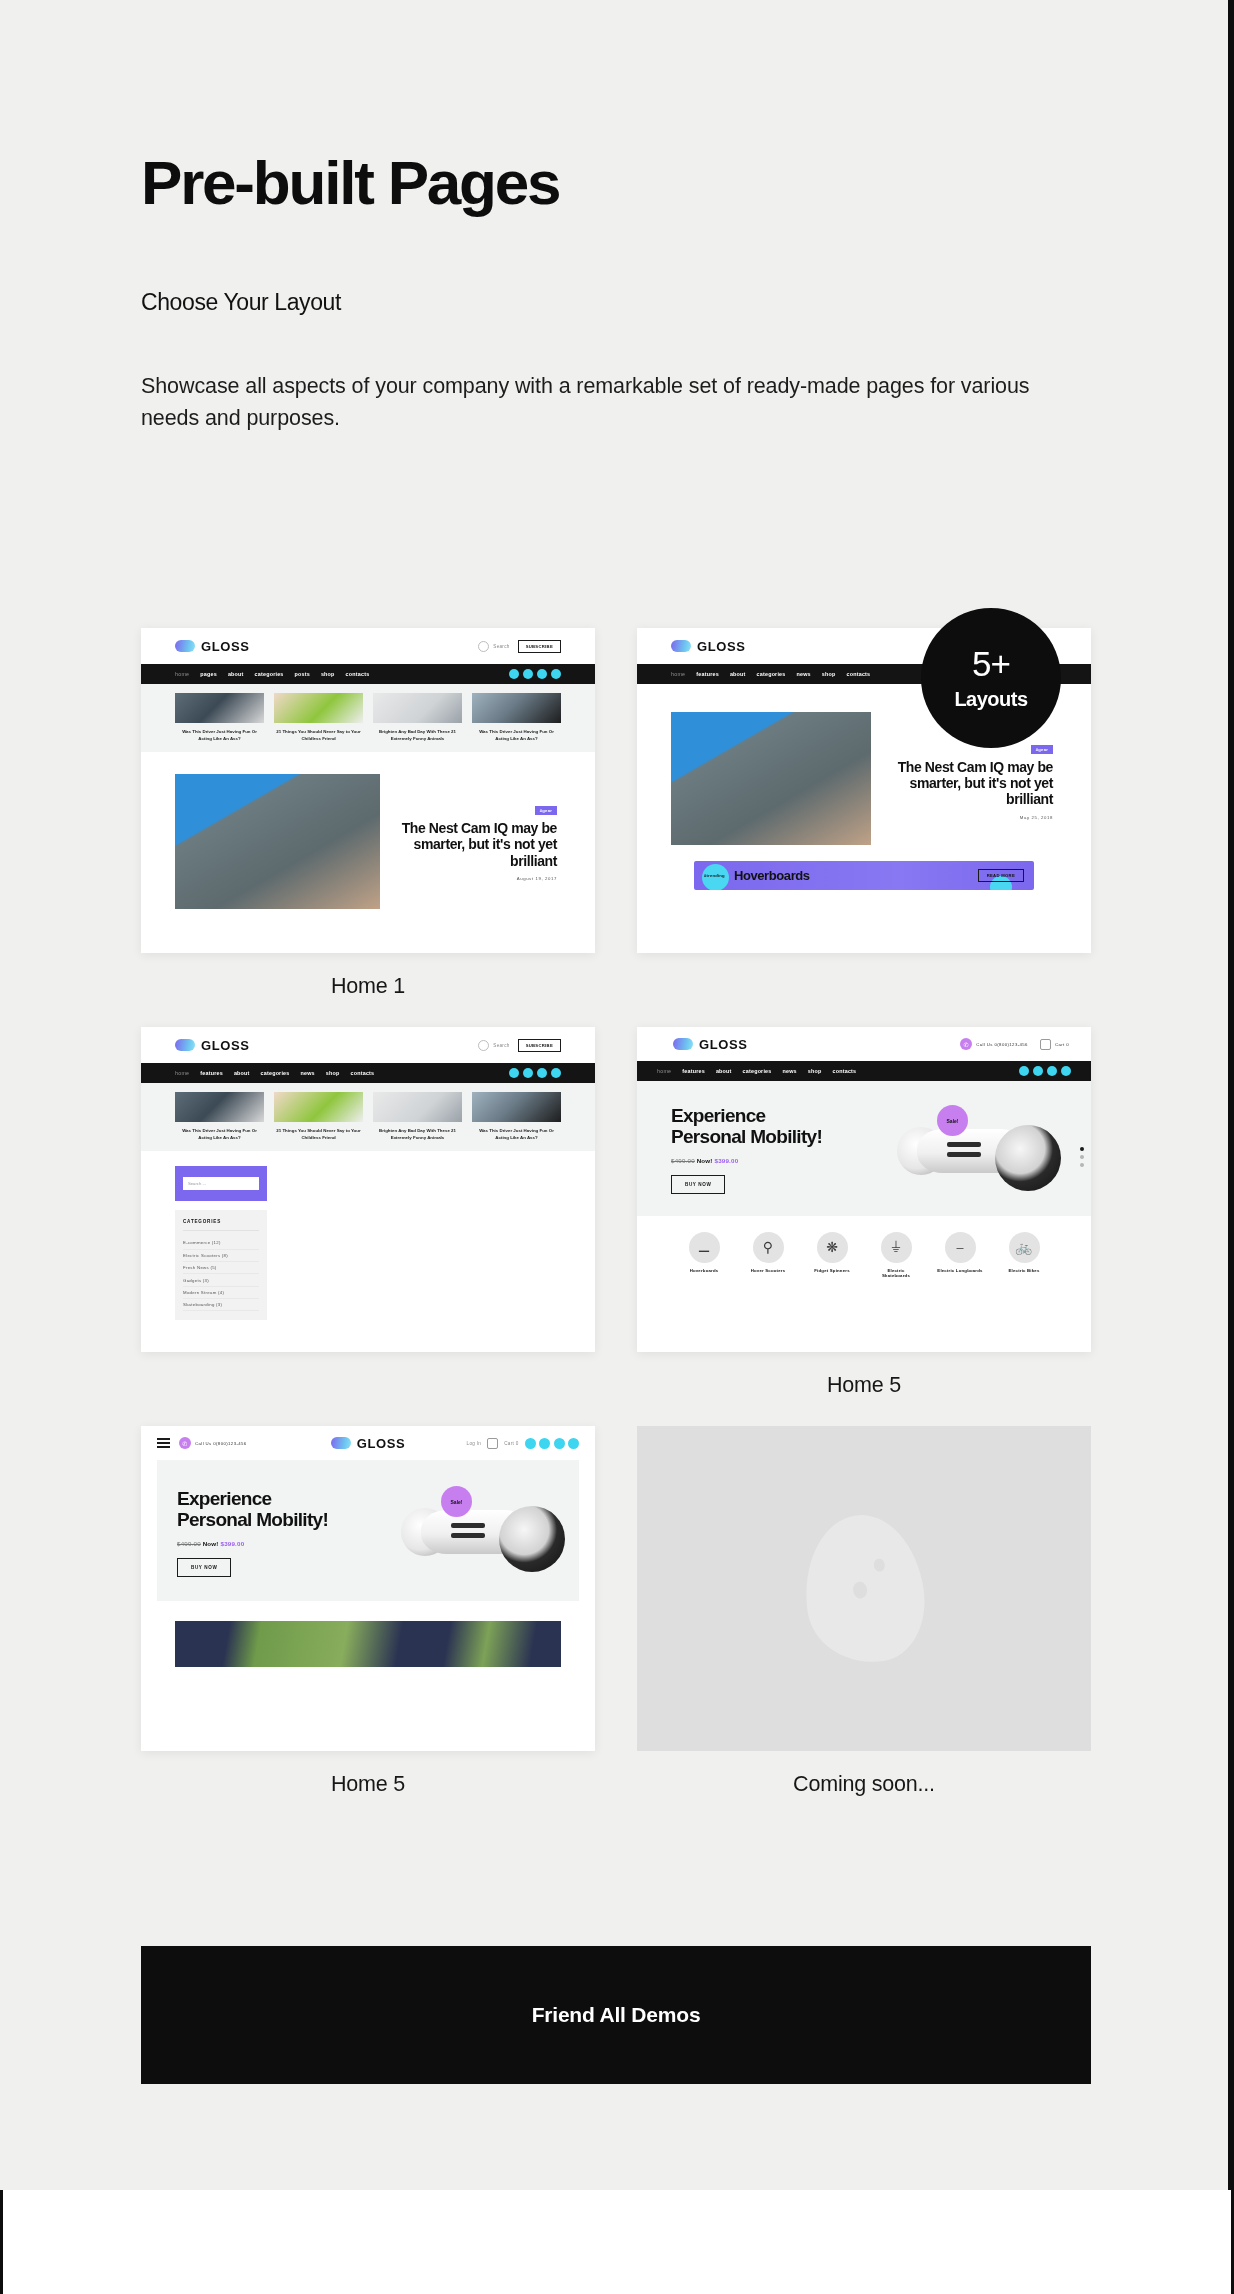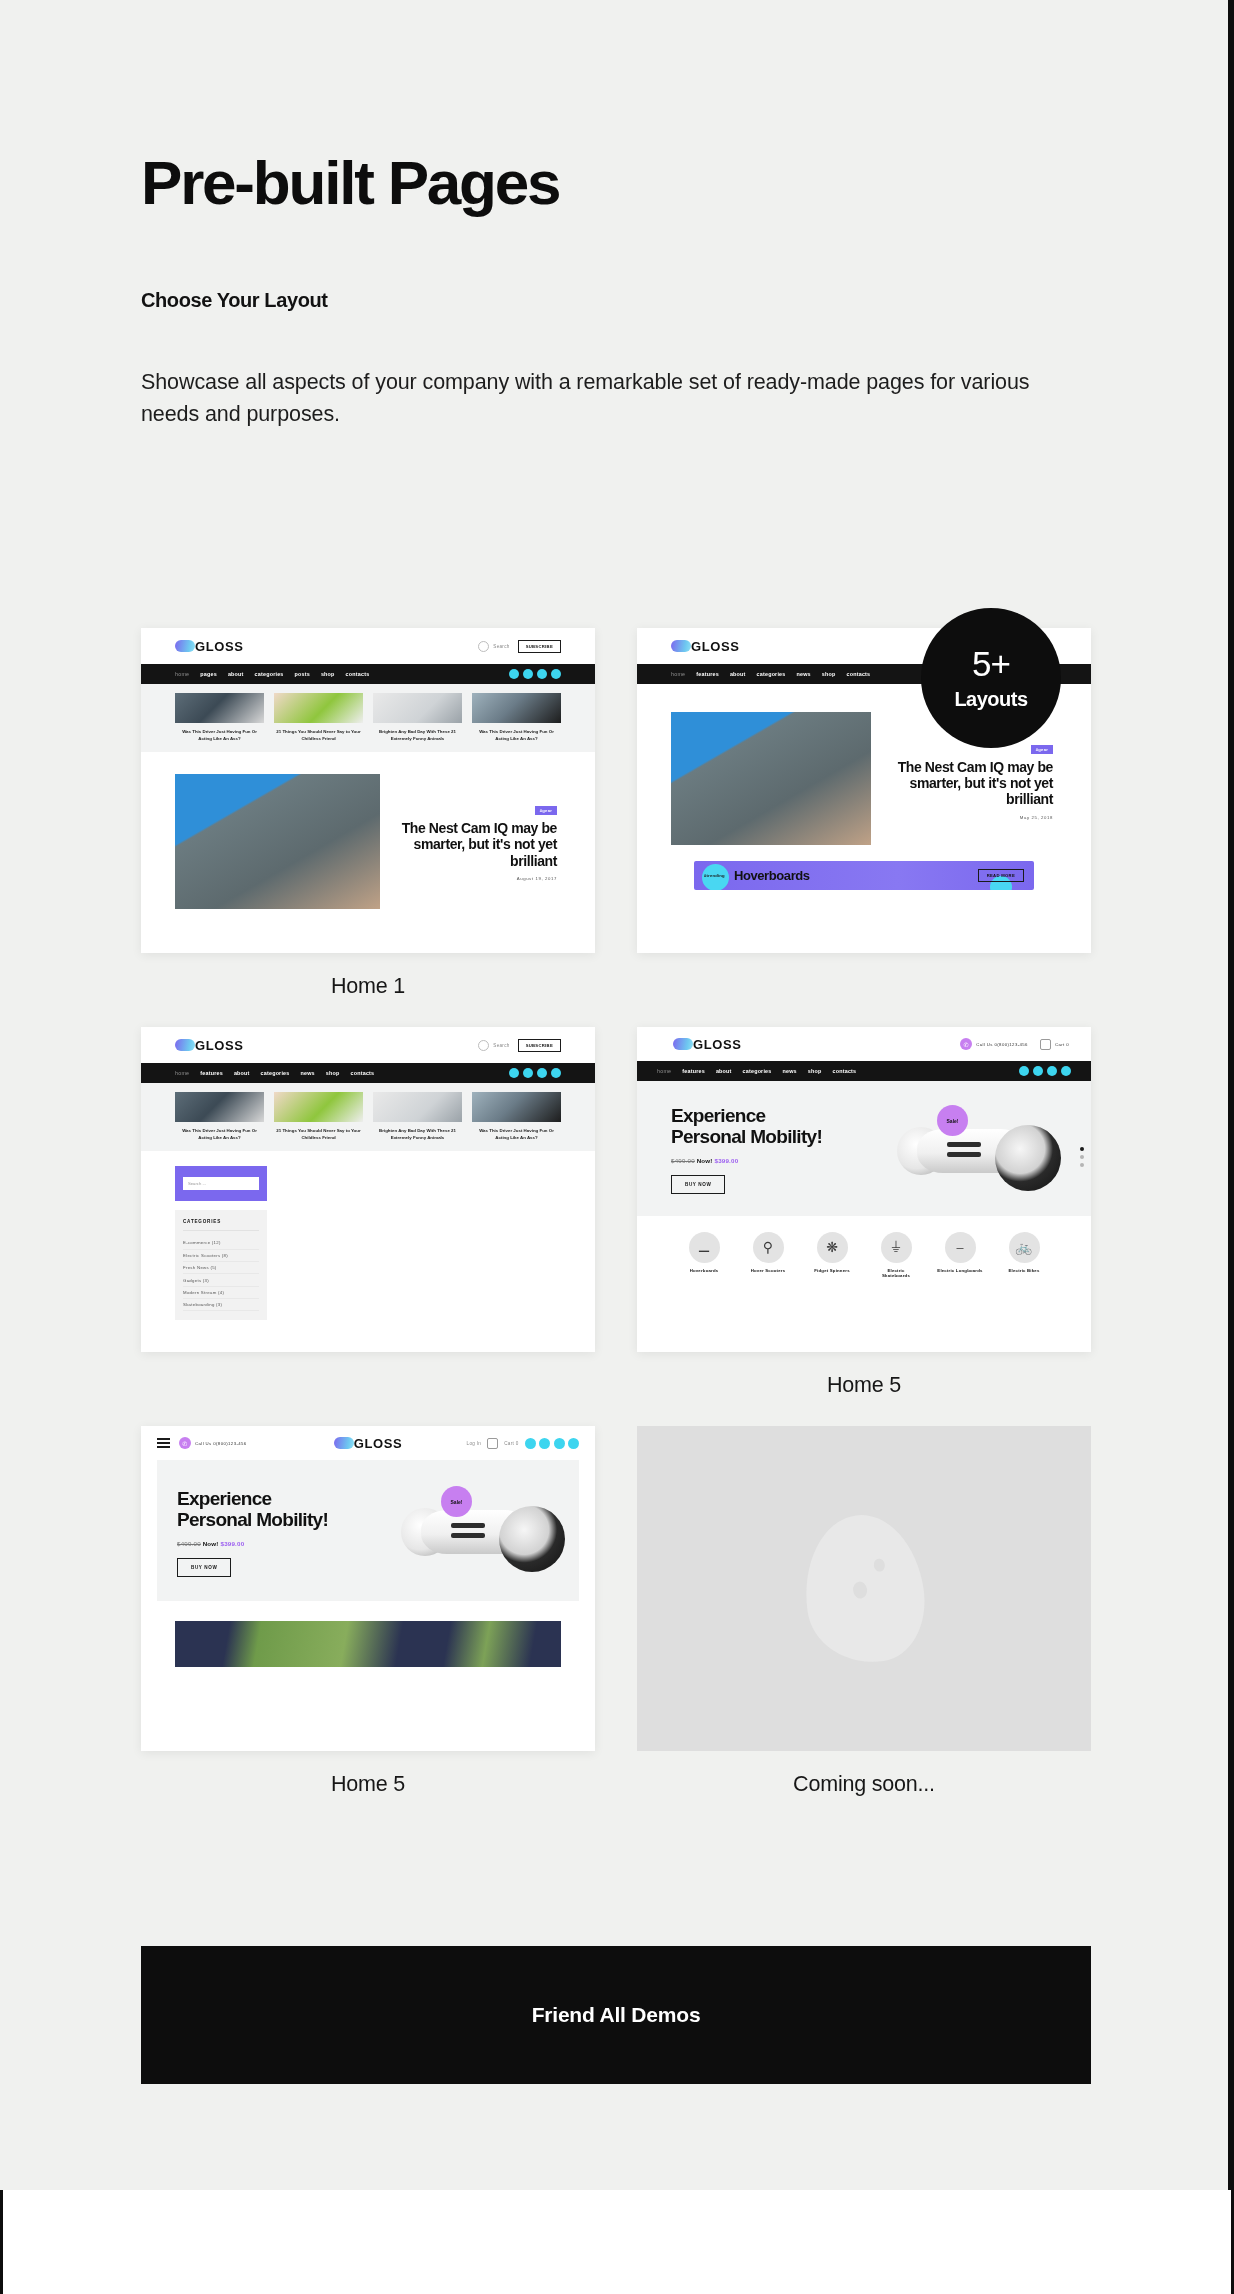--- a/index.html
+++ b/index.html
@@ -44,22 +44,22 @@
   .head-wrap { position: absolute; left: 141px; top: 150px; width: 950px; }
   .page-title {
     font-size: 62px;
     font-weight: 700;
     letter-spacing: -2.2px;
     color: #0d0d0d;
     line-height: 1.06;
   }
   .subtitle {
     margin-top: 73px;
-    font-size: 20px;
-    font-weight: 700;
+    font-size: 23px;
+    font-weight: 400;
     letter-spacing: -0.4px;
     color: #121212;
   }
   .lede {
     margin-top: 54px;
     width: 945px;
     font-size: 21.5px;
     line-height: 1.52;
     color: #1d1d1d;
     letter-spacing: -0.1px;
@@ -105,21 +105,21 @@
     color: #171717;
     letter-spacing: -0.2px;
   }
 
   
   .mini { position: absolute; inset: 0; font-size: 5px; color: #111; }
   .mini .topbar {
     height: 36px; display: flex; align-items: center;
     padding: 0 34px; background: #fff;
   }
-  .logo-wrap { display: flex; align-items: center; gap: 0; }
+  .logo-wrap { display: flex; align-items: center; gap: 6px; }
   .logo-mark {
     width: 20px; height: 12px; border-radius: 10px;
     background: linear-gradient(100deg,#7b68ee 0%,#6ec8f0 70%,#8fe0f5 100%);
   }
   .logo-text { font-size: 13px; font-weight: 800; letter-spacing: .6px; color: #111; }
   .topright { margin-left: auto; display: flex; align-items: center; gap: 8px; }
   .mini .srch { display:flex; align-items:center; gap:4px; }
   .mini .circ {
     width: 11px; height: 11px; border-radius: 50%;
     border: 1px solid #bdbdbd;

